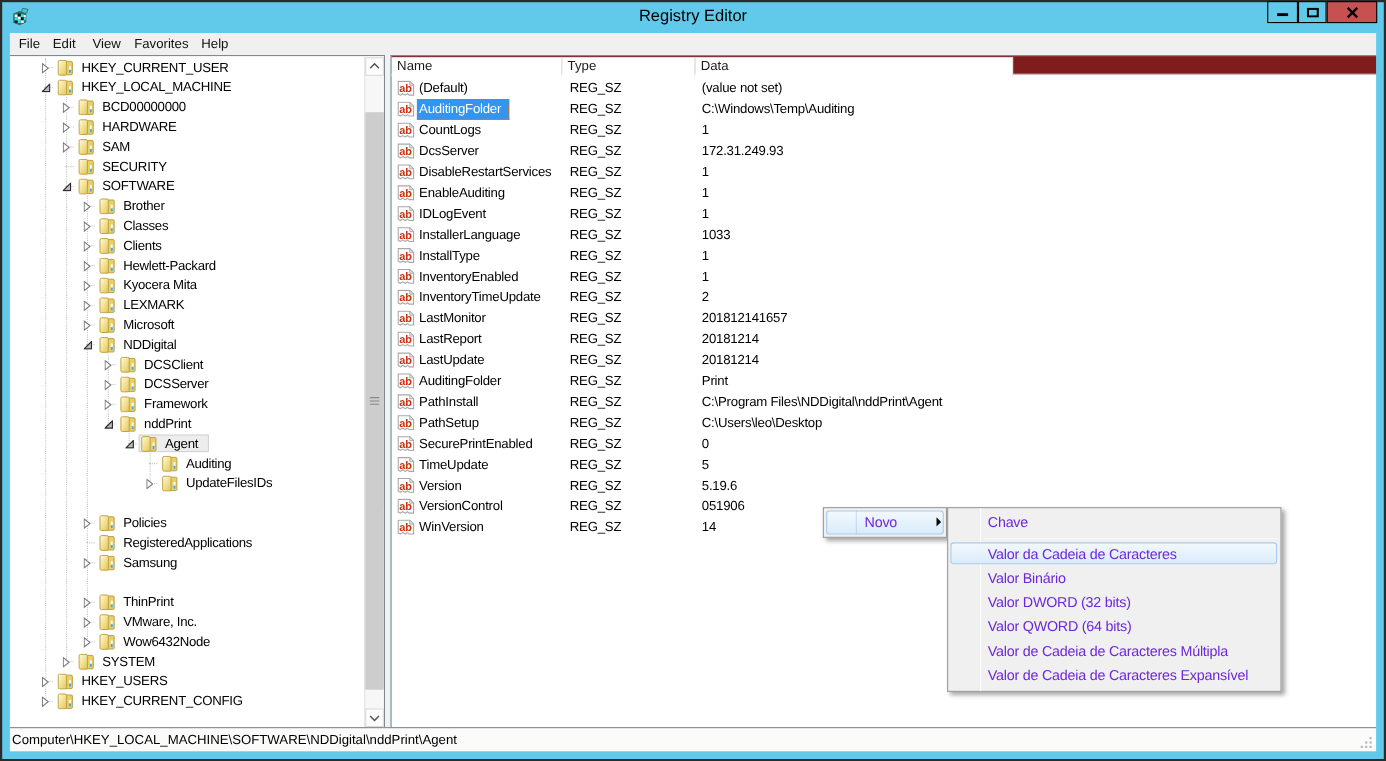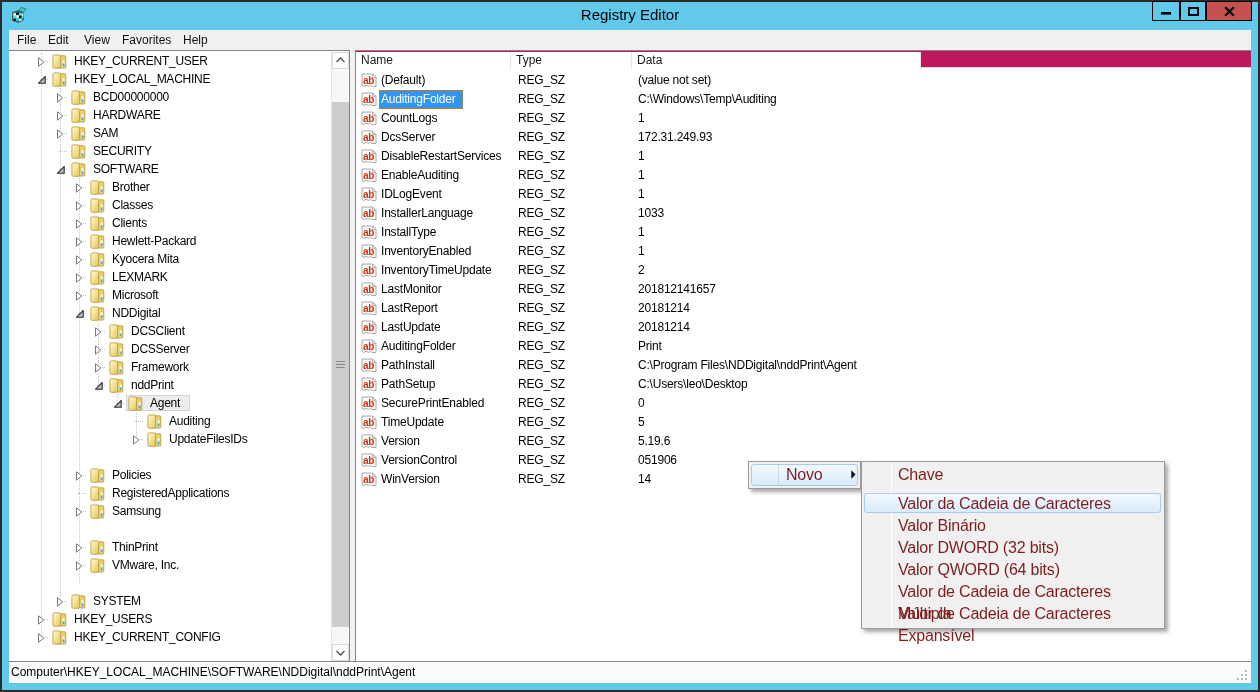--- a/index.html
+++ b/index.html
@@ -23,21 +23,21 @@
 
 #treepane{position:absolute;left:9px;top:50px;width:341px;height:611px;background:#fff;
  border-top:1px solid #828790;border-right:1px solid #828790;overflow:hidden}
 #rightpane{position:absolute;left:355px;top:50px;width:896px;height:611px;background:#fff;
  border-top:1px solid #828790;border-left:1px solid #828790}
 #gap{position:absolute;left:350px;top:50px;width:5px;height:611px;background:#F2F2F2}
 
 .hdr{position:absolute;top:1px;height:17px;font-size:12px;color:#1a1a1a;line-height:17px;
  border-right:1px solid #E5E5E5;background:#fff}
 #hdrrow{position:absolute;left:0px;top:0px;width:895px;height:17px;
- border-bottom:1px solid #D9D9D9;background:#be185d}
+ border-bottom:1px solid #D9D9D9;background:#7f1d1d}
 
 .trow{position:absolute;left:0;height:18px;width:342px;font-size:12px;letter-spacing:-0.25px;color:#000;
  line-height:18px;white-space:nowrap}
 .tsel{position:absolute;height:16px;background:#EDEDED;border:1px solid #D4D4D4}
 .vline{position:absolute;width:1px;border-left:1px dotted #9a9a9a;opacity:.55}
 .hstub{position:absolute;height:1px;border-top:1px dotted #9a9a9a;opacity:.55}
 
 #sbar{position:absolute;left:322px;top:1px;width:17px;height:609px;background:#F7F7F7;
  border-left:1px solid #E3E3E3}
 .sbtn{position:absolute;left:0;width:17px;height:17px;background:#FDFDFD;
@@ -45,21 +45,21 @@
 #sthumb{position:absolute;left:0px;top:50px;width:17px;height:525px;background:#CDCDCD}
 
 .lrow{position:absolute;left:0px;height:19px;width:894px;font-size:12px;letter-spacing:-0.2px;color:#000;
  line-height:19px;white-space:nowrap}
 .lname{position:absolute;left:25px;top:0}
 .ltype{position:absolute;left:162px;top:0}
 .ldata{position:absolute;left:282px;top:0}
 .abi{position:absolute;left:5px;top:2px}
 
 .menu{position:absolute;background:#F0F0F0;border:1px solid #9B9B9B;
- box-shadow:3px 3px 4px rgba(0,0,0,0.35);font-size:16px;letter-spacing:-0.2px;color:#7f1d1d}
+ box-shadow:3px 3px 4px rgba(0,0,0,0.35);font-size:13px;letter-spacing:-0.2px;color:#6d28d9}
 .mgut{position:absolute;top:0;bottom:0;left:29px;width:1px;background:#E2E3E3;
  border-right:1px solid #fff}
 .mhl{position:absolute;border:1px solid #AACBE9;border-radius:3px;
  background:linear-gradient(#F2F8FD,#D9ECFB)}
 .mitem{position:absolute;left:36px;line-height:22px}
 .msep{position:absolute;left:32px;right:2px;height:1px;background:#D6D6D6;
  border-bottom:1px solid #FAFAFA}
 
 #status{position:absolute;left:9px;top:661px;width:1242px;height:22px;background:#FBFBFB;
  border-top:1px solid #828790;font-size:12px;color:#000;line-height:21px}
@@ -484,20 +484,34 @@
       </svg>
       <svg class="abs" style="left:81px;top:2px" width="15" height="15" viewBox="0 0 15 15">
         <defs></defs>
         <rect x="6.2" y="1.8" width="7.6" height="12.2" rx="1" fill="#E9CF67" stroke="#B69638" stroke-width="0.8"></rect>
         <rect x="10.7" y="6.2" width="1.8" height="6" rx="0.3" fill="#FAFAF6"></rect>
         <rect x="10.7" y="9.4" width="1.8" height="2.8" fill="#41AADC"></rect>
         <rect x="0.9" y="0.9" width="7.6" height="13.4" rx="1.3" fill="url(#gf)" stroke="#BFA143" stroke-width="0.9"></rect>
       </svg>
       <span class="abs" style="left:103px">VMware, Inc.</span>
     </div>
+    <div class="trow" style="top:523px">
+      <div class="hstub" style="left:69px;top:9px;width:8px"></div>
+      <svg class="abs" style="left:67px;top:4.5px" width="7" height="10" viewBox="0 0 7 10">
+        <path d="M0.5 0.8 L0.5 9.2 L5.8 5 Z" fill="#fff" stroke="#7a7a7a" stroke-width="1"></path>
+      </svg>
+      <svg class="abs" style="left:81px;top:2px" width="15" height="15" viewBox="0 0 15 15">
+        <defs></defs>
+        <rect x="6.2" y="1.8" width="7.6" height="12.2" rx="1" fill="#E9CF67" stroke="#B69638" stroke-width="0.8"></rect>
+        <rect x="10.7" y="6.2" width="1.8" height="6" rx="0.3" fill="#FAFAF6"></rect>
+        <rect x="10.7" y="9.4" width="1.8" height="2.8" fill="#41AADC"></rect>
+        <rect x="0.9" y="0.9" width="7.6" height="13.4" rx="1.3" fill="url(#gf)" stroke="#BFA143" stroke-width="0.9"></rect>
+      </svg>
+      <span class="abs" style="left:103px">Wow6432Node</span>
+    </div>
     <div class="trow" style="top:541px">
       <div class="hstub" style="left:50px;top:9px;width:8px"></div>
       <svg class="abs" style="left:48px;top:4.5px" width="7" height="10" viewBox="0 0 7 10">
         <path d="M0.5 0.8 L0.5 9.2 L5.8 5 Z" fill="#fff" stroke="#7a7a7a" stroke-width="1"></path>
       </svg>
       <svg class="abs" style="left:62px;top:2px" width="15" height="15" viewBox="0 0 15 15">
         <defs></defs>
         <rect x="6.2" y="1.8" width="7.6" height="12.2" rx="1" fill="#E9CF67" stroke="#B69638" stroke-width="0.8"></rect>
         <rect x="10.7" y="6.2" width="1.8" height="6" rx="0.3" fill="#FAFAF6"></rect>
         <rect x="10.7" y="9.4" width="1.8" height="2.8" fill="#41AADC"></rect>

